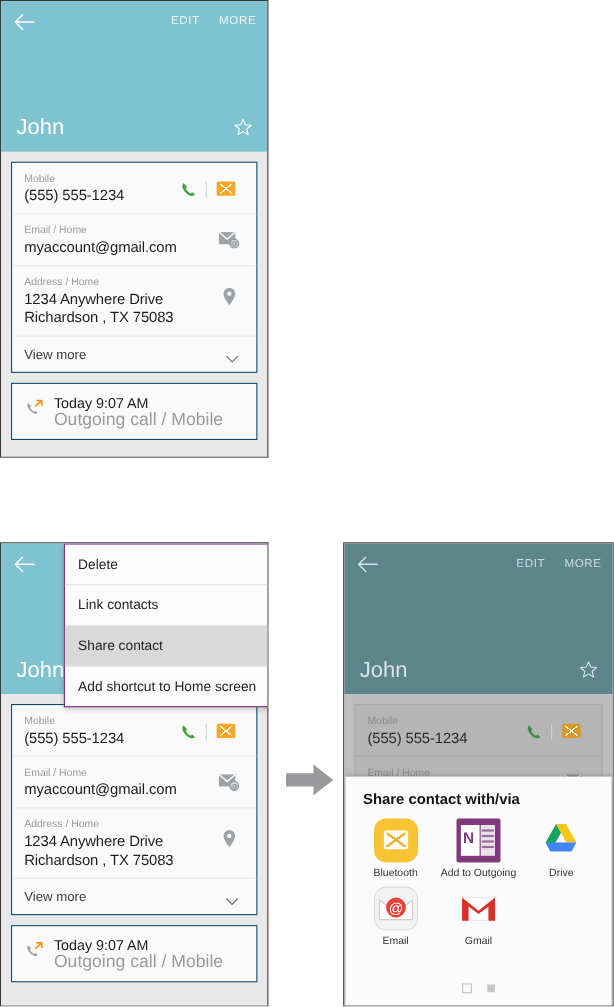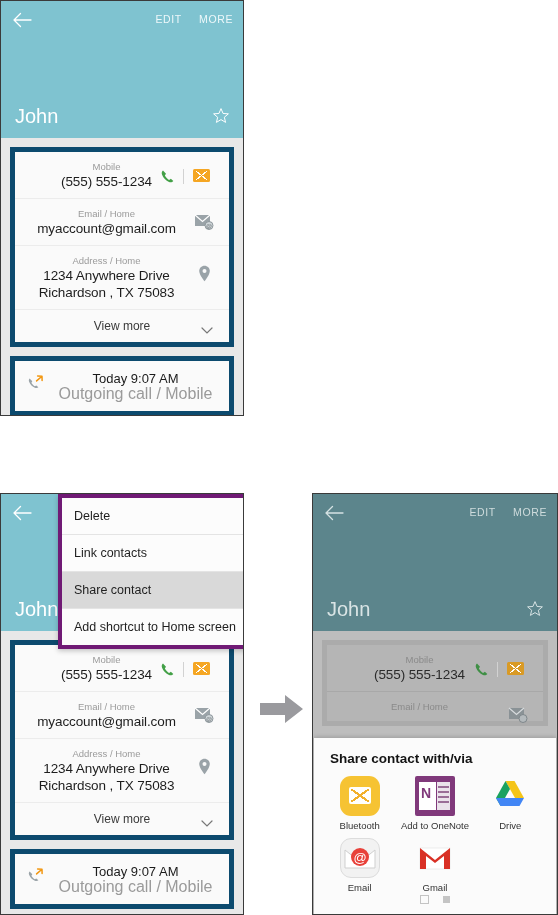--- a/index.html
+++ b/index.html
@@ -19,21 +19,21 @@
   .hdr-actions{position:absolute;right:10px;top:2px;font-size:10.5px;letter-spacing:.6px;color:#eef8fa;}
   .hdr.dim .hdr-actions{color:#cfdcdd;}
   .hdr-actions span{margin-left:14px;}
   .hdr-name{position:absolute;left:14px;bottom:10px;font-size:20px;color:#ffffff;font-weight:400;}
   .hdr.dim .hdr-name{color:#d9e4e5;}
   .star{position:absolute;right:13px;bottom:13px;width:18px;height:18px;}
 
   
   .body{position:relative;padding:9px 9px 0 9px;box-sizing:border-box;height:calc(100% - 117px);background:#e8e8e8;}
   .body.dim{background:#bdbdbd;}
-  .card{background:#fafafa;border:5px solid #0c4a6e;box-sizing:border-box;text-align:center;}
+  .card{background:#fafafa;border:1px solid #0c4a6e;box-sizing:border-box;}
   .card.dim{background:#b5b5b5;border-color:#ababab;}
   .row{position:relative;padding:8px 42px 8px 11px;border-bottom:1px solid #ececec;}
   .row:last-child{border-bottom:none;}
   .card.dim .row{border-bottom-color:#a8a8a8;}
   .row-label{font-size:9.5px;color:#9a9a9a;line-height:13px;}
   .card.dim .row-label{color:#8a8a8a;}
   .row-value{font-size:13.5px;color:#1d1d1d;line-height:17px;letter-spacing:-.1px;}
   .card.dim .row-value{color:#2b2b2b;}
 
   .act-ph{position:absolute;right:54px;top:17px;width:15px;height:15px;}
@@ -48,28 +48,28 @@
 
   .viewmore{position:relative;padding:9px 11px;font-size:12px;color:#3a3a3a;}
   .chev{position:absolute;right:16px;top:13px;width:12px;height:7px;}
 
   .calllog{margin-top:9px;position:relative;padding:10px 11px 10px 38px;}
   .call-icon{position:absolute;left:12px;top:14px;width:17px;height:16px;}
   .call-title{font-size:13px;color:#1b1b1b;line-height:16px;}
   .call-sub{font-size:16px;color:#9a9a9a;line-height:14px;}
 
   
-  .menu{position:absolute;left:57px;top:0px;width:187px;background:#fcfcfc;border:4px solid #701a75;
+  .menu{position:absolute;left:57px;top:0px;width:187px;background:#fcfcfc;border:1px solid #701a75;
         box-shadow:0 2px 5px rgba(0,0,0,.22);z-index:40;}
   .menu-item{padding:11px 12px;font-size:12.5px;color:#1f1f1f;border-bottom:1px solid #e4e4e4;white-space:nowrap;}
   .menu-item:last-child{border-bottom:none;}
   .menu-item.sel{background:#d9d9d9;}
 
   
-  .sheet{position:absolute;left:1px;right:1px;bottom:0;height:176px;background:#fbfbfb;z-index:50;box-shadow:0 -1px 4px rgba(0,0,0,.18);}
+  .sheet{position:absolute;left:1px;right:1px;bottom:0;height:208px;background:#fbfbfb;z-index:50;box-shadow:0 -1px 4px rgba(0,0,0,.18);}
   .sheet-title{padding:13px 0 6px 16px;font-size:13.5px;font-weight:bold;color:#141414;}
   .grid{display:flex;flex-wrap:wrap;padding:4px 8px 0 8px;}
   .app{width:33.33%;text-align:center;margin-bottom:7px;}
   .app-ico{width:40px;height:40px;margin:0 auto 4px auto;position:relative;}
   .app-lbl{font-size:9.5px;color:#333;}
   .dots{position:absolute;bottom:6px;left:0;right:0;text-align:center;}
   .dot{display:inline-block;width:7px;height:7px;margin:0 5px;vertical-align:middle;}
   .dot.o{border:1.5px solid #c4c4c4;background:transparent;}
   .dot.f{background:#c4c4c4;}
 
@@ -321,21 +321,21 @@
       </div>
 
       <div class="app">
         <div class="app-ico">
           <div class="sq" style="background:#80397b;border-radius:2px;"></div>
           <div style="position:absolute;left:4px;top:6px;width:17px;height:28px;background:#fff;"></div>
           <div style="position:absolute;left:6px;top:9px;font:bold 14px 'Liberation Sans',sans-serif;color:#80397b;">N</div>
           <div style="position:absolute;left:22px;top:6px;width:13px;height:28px;background:#eae2ea;"></div>
           <div style="position:absolute;left:23px;top:10px;width:11px;height:1.5px;background:#9a6d96;box-shadow:0 5px 0 #9a6d96,0 10px 0 #9a6d96,0 15px 0 #9a6d96;"></div>
         </div>
-        <div class="app-lbl">Add to OneNote</div>
+        <div class="app-lbl">Add to Outgoing</div>
       </div>
 
 
       <div class="app">
         <div class="app-ico">
           <svg viewBox="0 0 40 40" style="position:absolute;inset:0;">
             <path d="M15.5 5 L24.5 5 L34 22 L25 22 Z" fill="#f5c518"></path>
             <path d="M15.5 5 L6 22 L10.5 30 L20 13 Z" fill="#1aa260"></path>
             <path d="M6 22 L34 22 L29.5 30 L10.5 30 Z" fill="#4286f5"></path>
           </svg>

